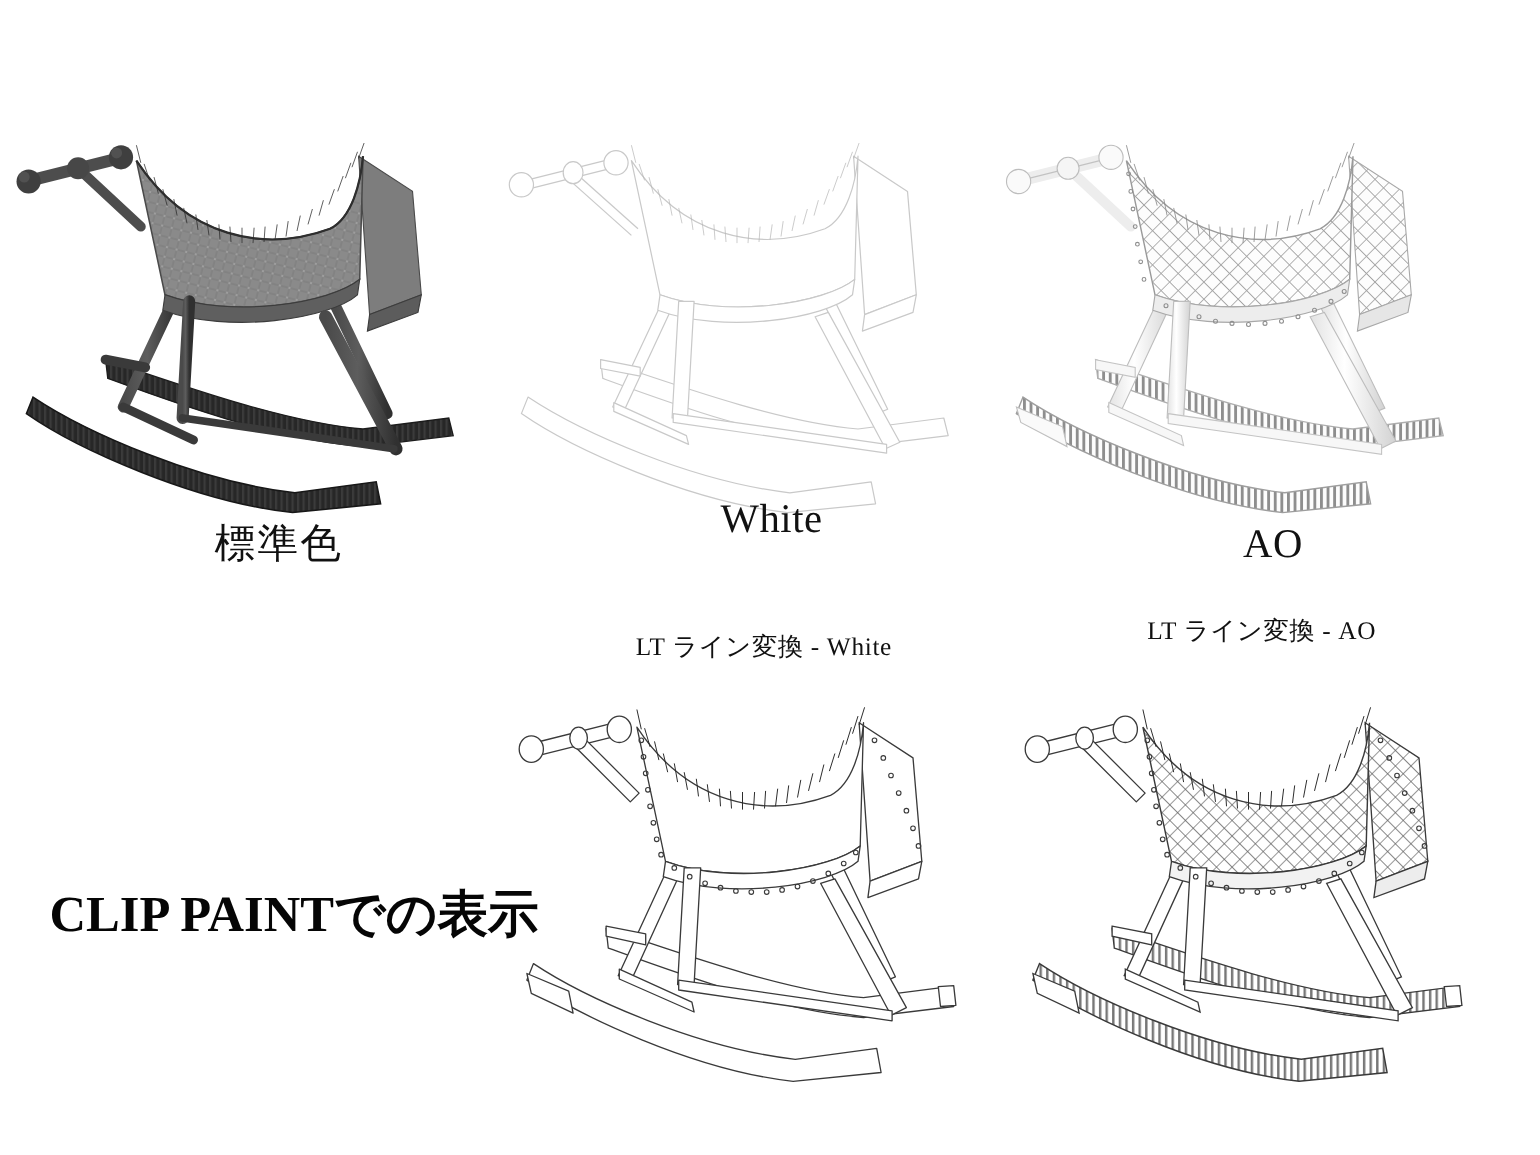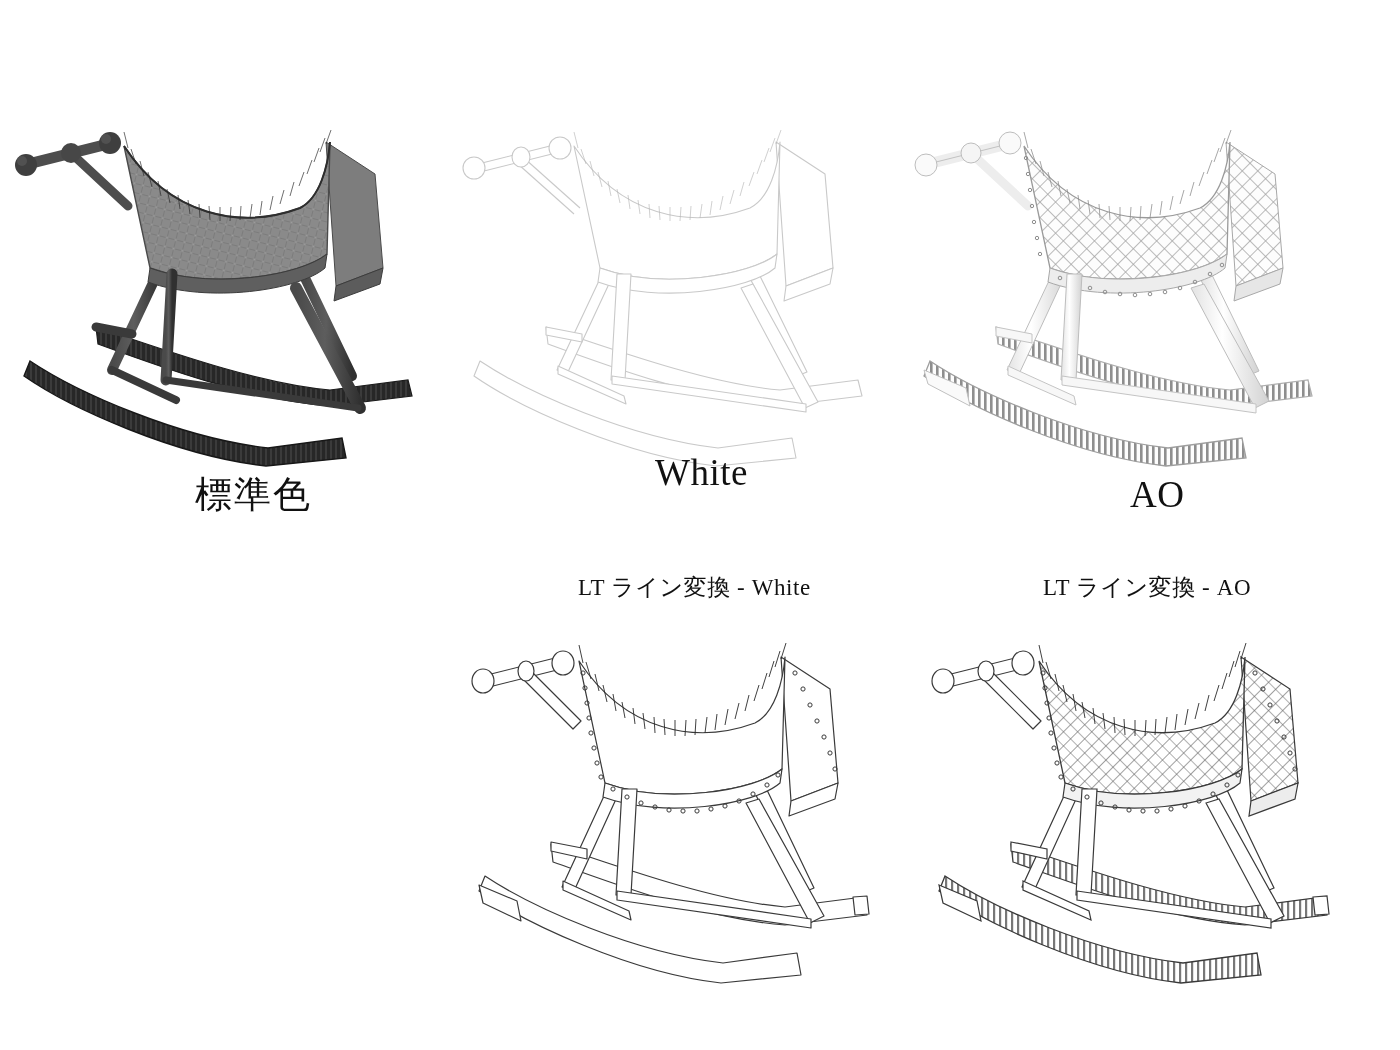--- a/index.html
+++ b/index.html
@@ -283,21 +283,21 @@
       <path d="M30 253 C78 285 180 330 268 340 L342 330 L346 350 L266 358 C176 348 70 300 24 268 Z" fill="url(#stripeAO)" stroke="#9e9e9e" stroke-width="1.3"></path>
       <path d="M24 262 L66 280 L70 298 L28 276 Z" fill="#fafafa" stroke="#c0c0c0" stroke-width="1"></path>
       <path d="M96 219 L132 226 L132 235 L96 228 Z" fill="#f7f7f7" stroke="#c4c4c4" stroke-width="1"></path>
     </svg>
   </div>
 
   <div class="label label-variant" style="left:1130px; top:446px;font-family:Liberation Serif, serif;">AO</div>
 
   <div class="label label-row2" style="left:578px; top:546px;">LT ライン変換 - White</div>
 
-  <div class="label label-row2" style="left:1043px; top:546px;">LT ライン変換 - AO</div>
+  <div class="label label-row2" style="left:1043px; top:532px;">LT ライン変換 - AO</div>
 
   <div class="figure" style="left:455px; top:595px; width:470px; height:355px;">
     <svg viewBox="0 0 470 355" preserveAspectRatio="none">
       <g fill="#ffffff" stroke="#3a3a3a" stroke-width="1.2" stroke-linejoin="round">
 
         <g>
           <path d="M32 50 L104 32 L106 44 L34 62 Z"></path>
           <path d="M74 44 L126 96 L118 104 L66 52 Z"></path>
           <ellipse cx="28" cy="56" rx="11" ry="12"></ellipse>
           <ellipse cx="108" cy="38" rx="11" ry="12"></ellipse>
@@ -450,14 +450,15 @@
         <path d="M128 38 L124 20 M136 54 L131 37 M144 66 L140 49 M152 77 L148 60
                  M161 86 L158 69 M170 93 L167 77 M180 99 L178 83 M190 104 L188 88
                  M200 108 L199 92 M210 110 L209 94 M220 111 L220 95 M230 111 L231 95
                  M240 110 L241 94 M250 108 L252 92 M260 105 L262 89 M270 100 L273 84
                  M280 94 L284 78 M290 86 L294 70 M299 76 L304 60 M307 64 L312 48
                  M314 52 L319 36 M320 42 L325 26 M326 34 L331 18"></path>
       </g>
     </svg>
   </div>
 
+  <div class="heading-main" style="left:45px; top:770px;">CLIP PAINTでの表示</div>
 
 </div>
 
 </body></html>

